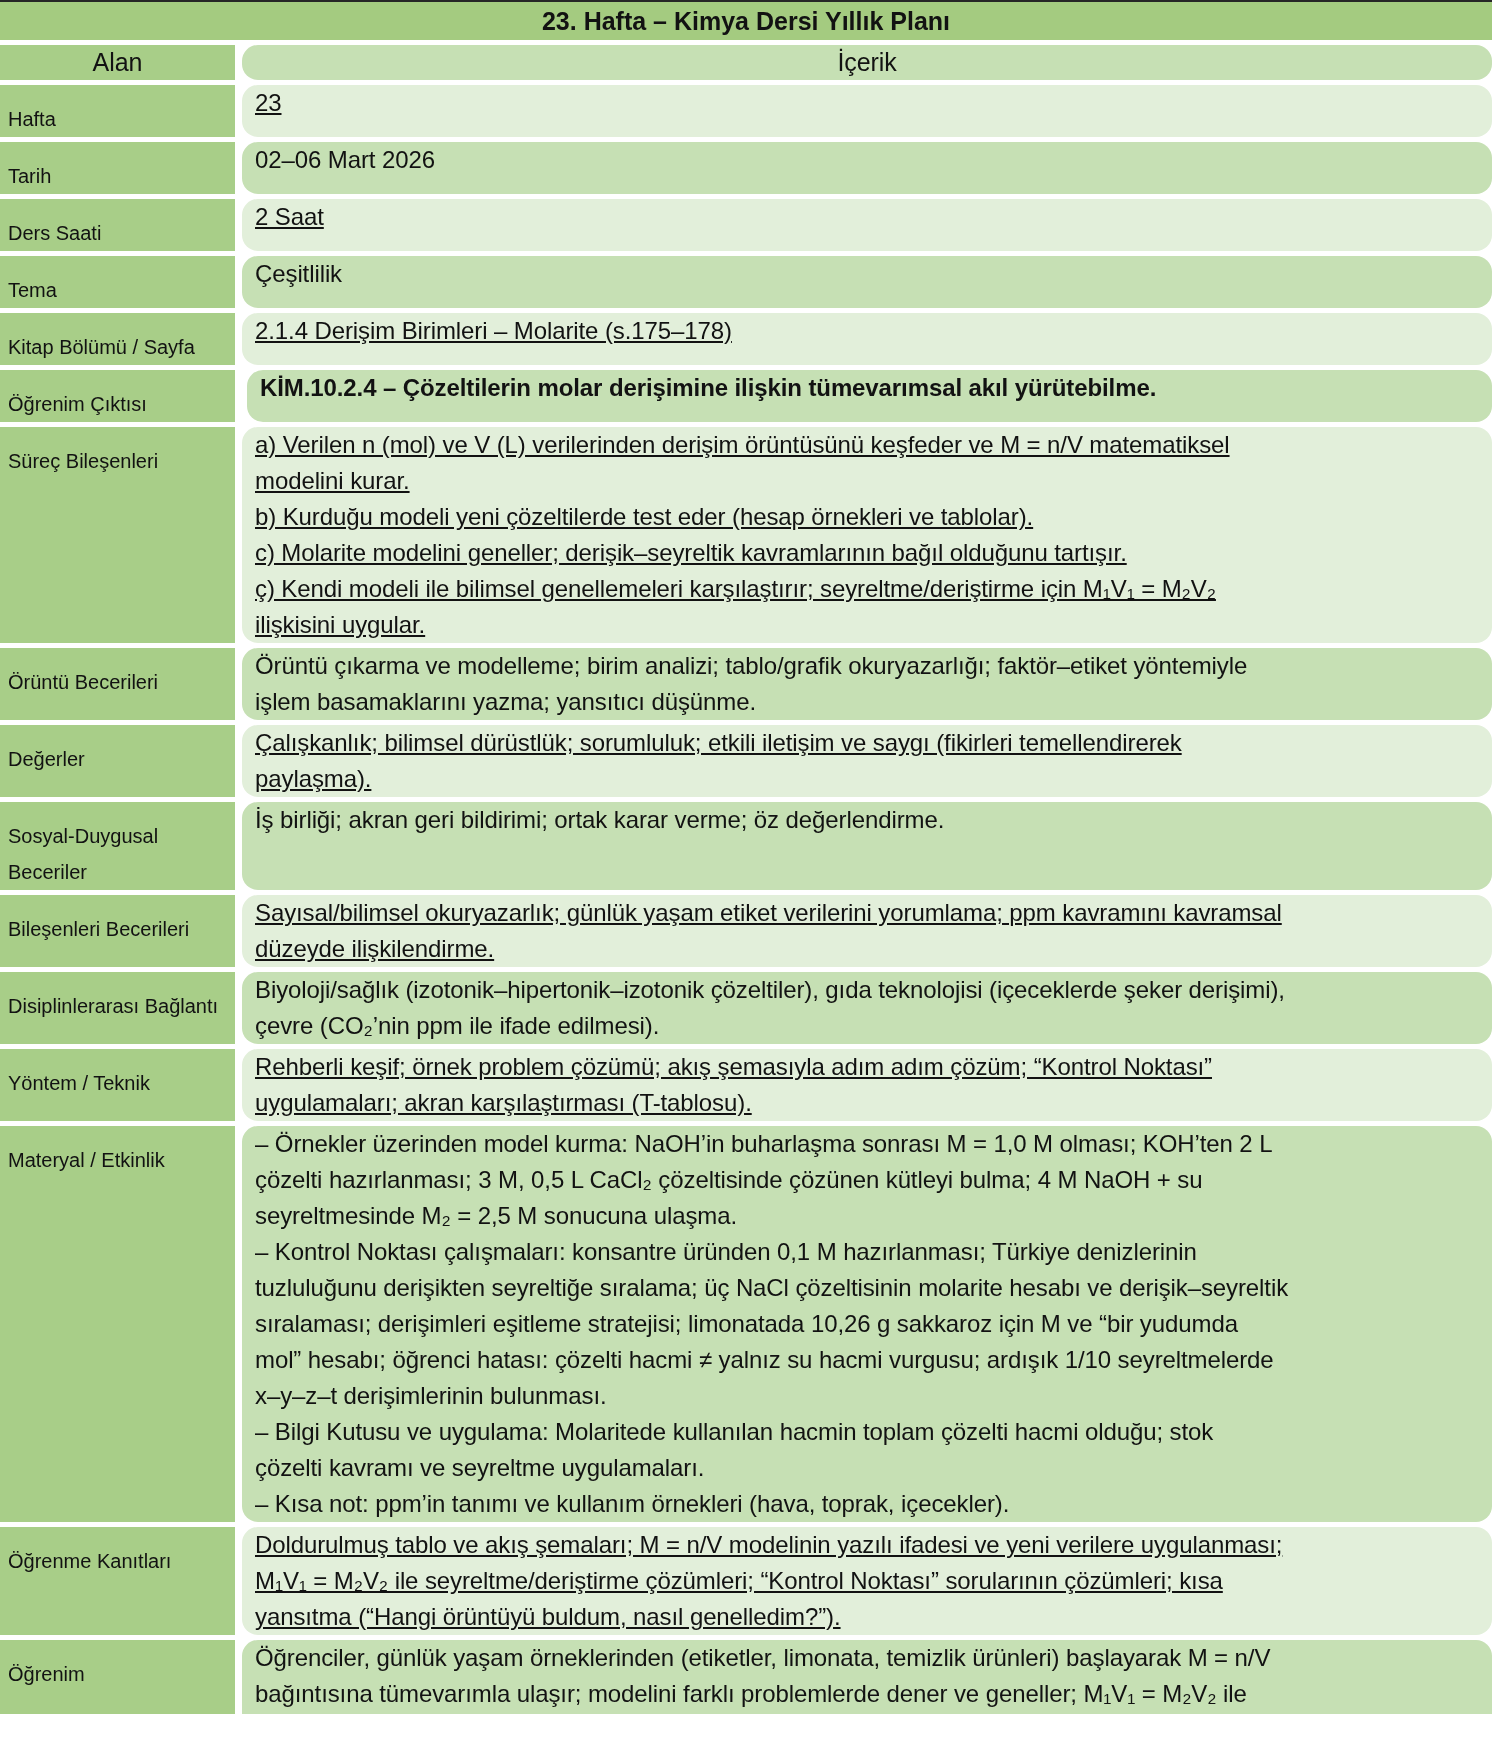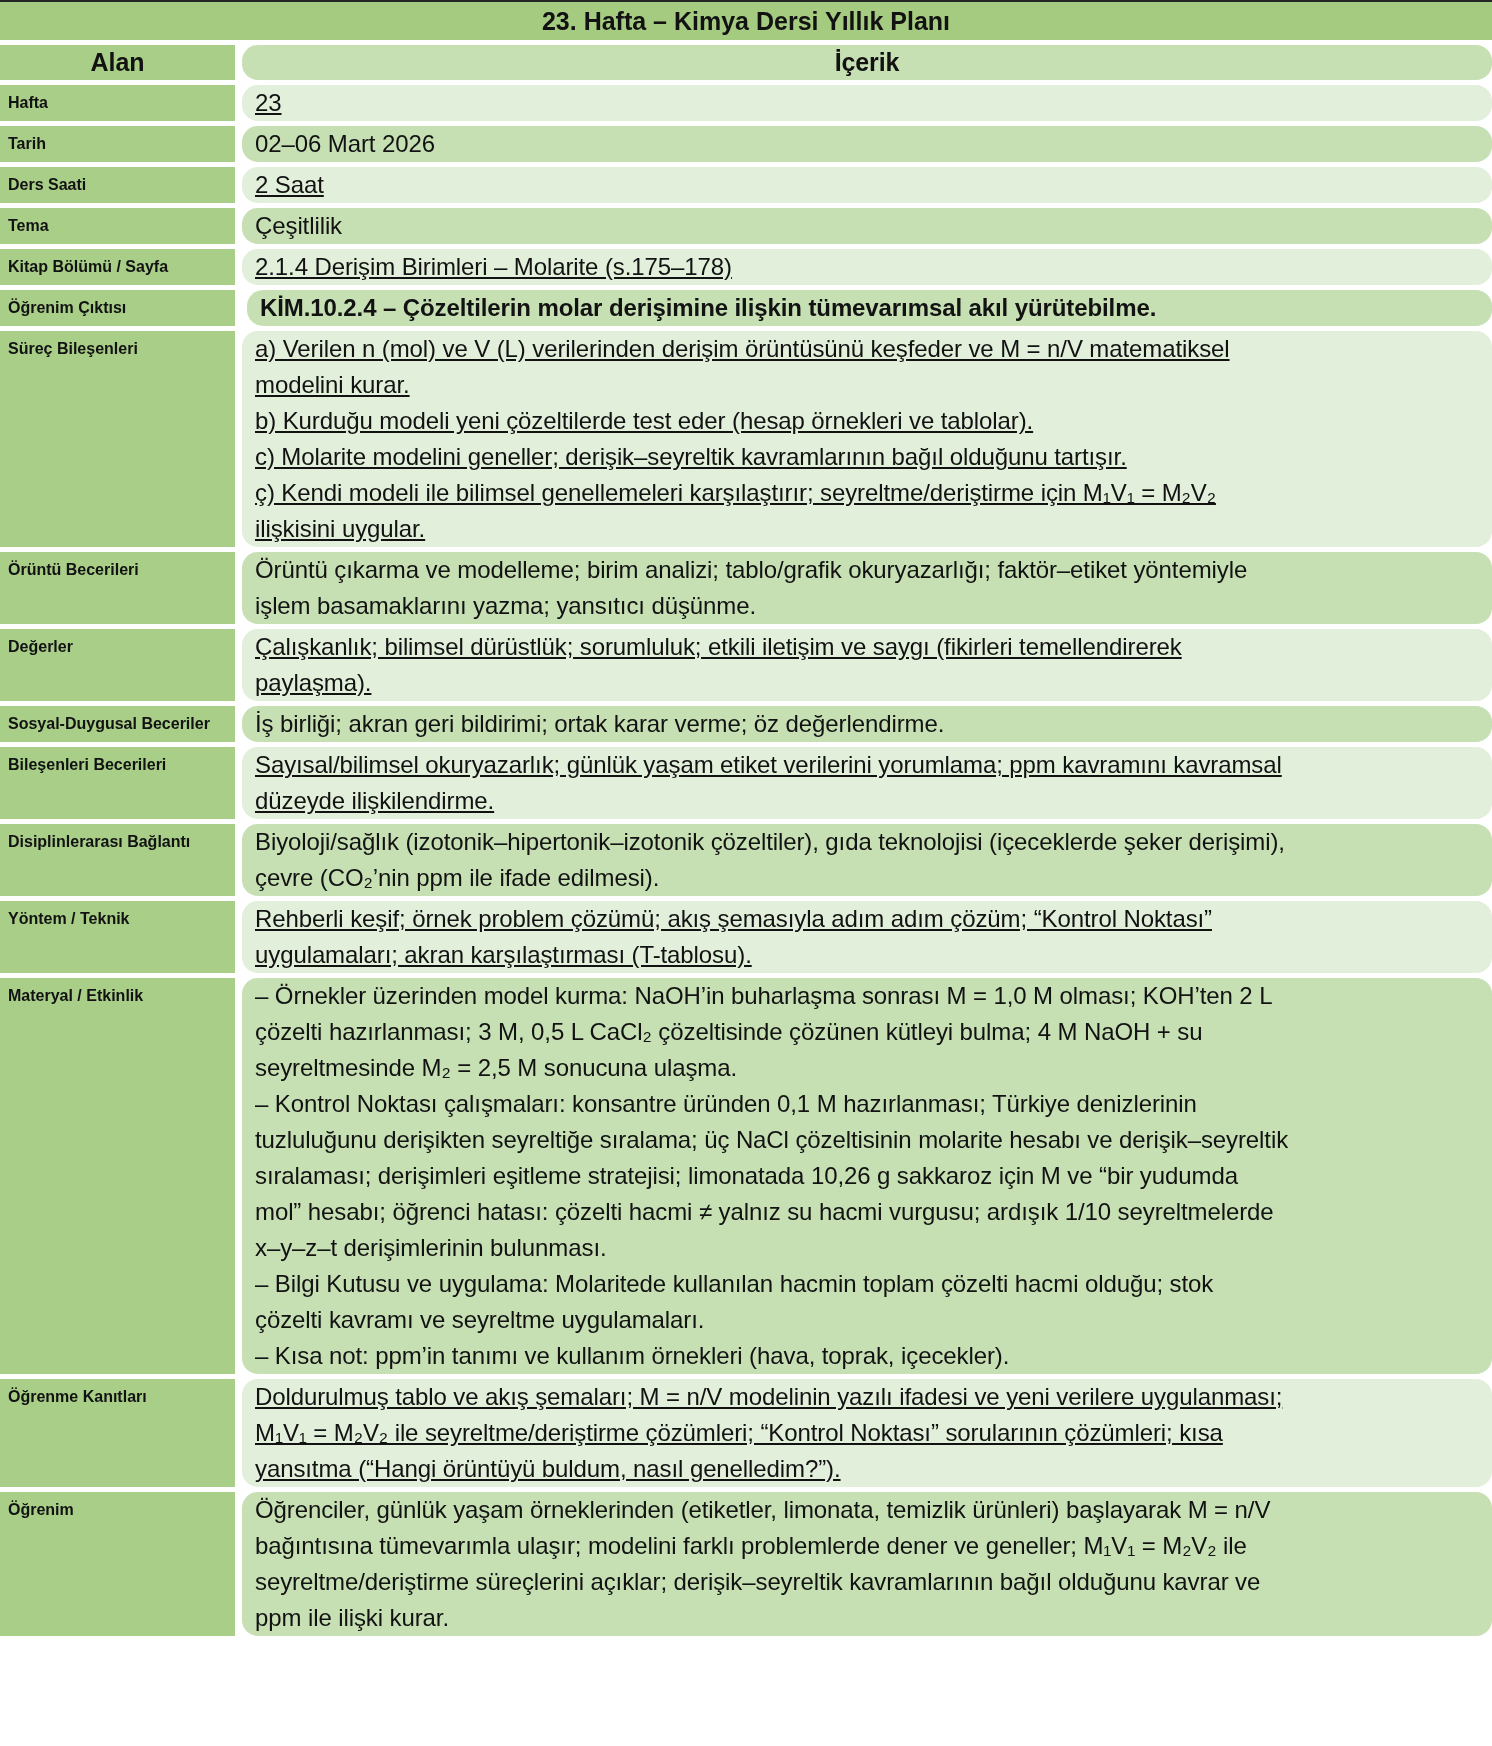--- a/index.html
+++ b/index.html
@@ -36,43 +36,43 @@
   .row{
     display:flex;
     align-items:stretch;
     margin-bottom:5px;
   }
   .label-cell{
     width:235px;
     box-sizing:border-box;
     flex:0 0 235px;
     background:var(--label-bg);
-    font-weight:bold;
-    font-size:16px;
+    font-weight:normal;
+    font-size:20px;
     line-height:36px;
-    padding:0 4px 0 8px;
+    padding:16px 4px 0 8px;
   }
   .content-cell{
     flex:1 1 auto;
     margin-left:7px;
     font-size:24px;
     line-height:36px;
     letter-spacing:-0.1px;
     padding:0 8px 0 13px;
     min-height:35px;
     white-space:pre-line;
     border-radius:16px;
   }
   .bg-light{background:var(--light);}
   .bg-lighter{background:var(--lighter);text-decoration:underline;}
   .bold{font-weight:bold;margin-left:12px;}
   .header-row .label-cell,
   .header-row .content-cell{
     text-align:center;
-    font-weight:bold;
+    font-weight:normal;
     font-size:25px;
     line-height:35px;
     min-height:35px;
     white-space:normal;
     padding:0;
   }
 </style>
 </head>
 <body>
 

